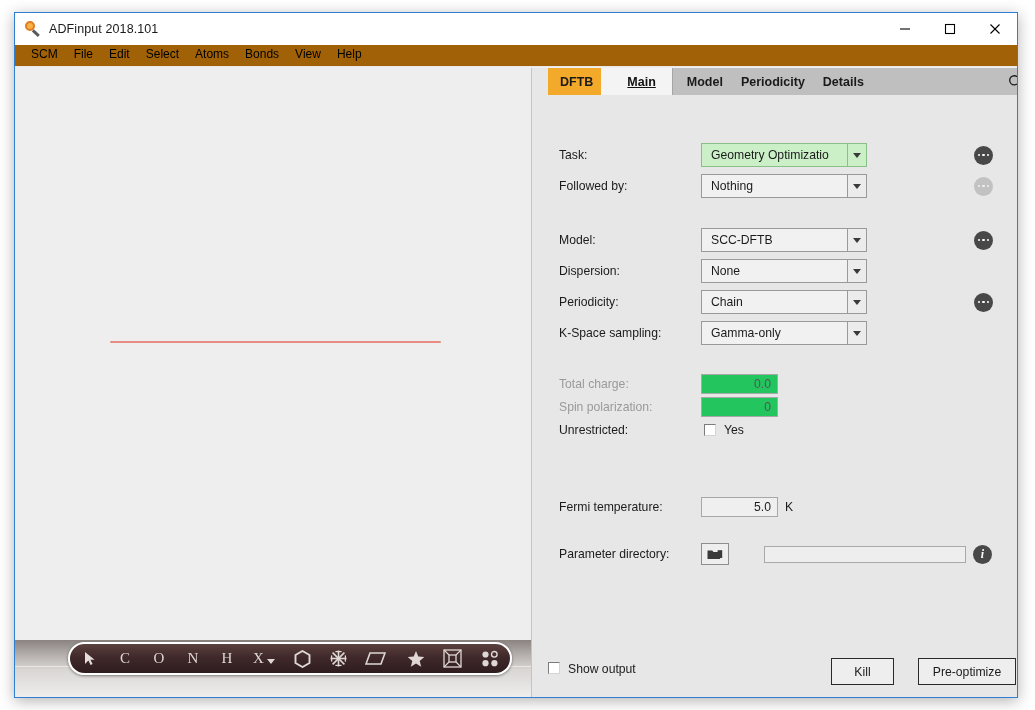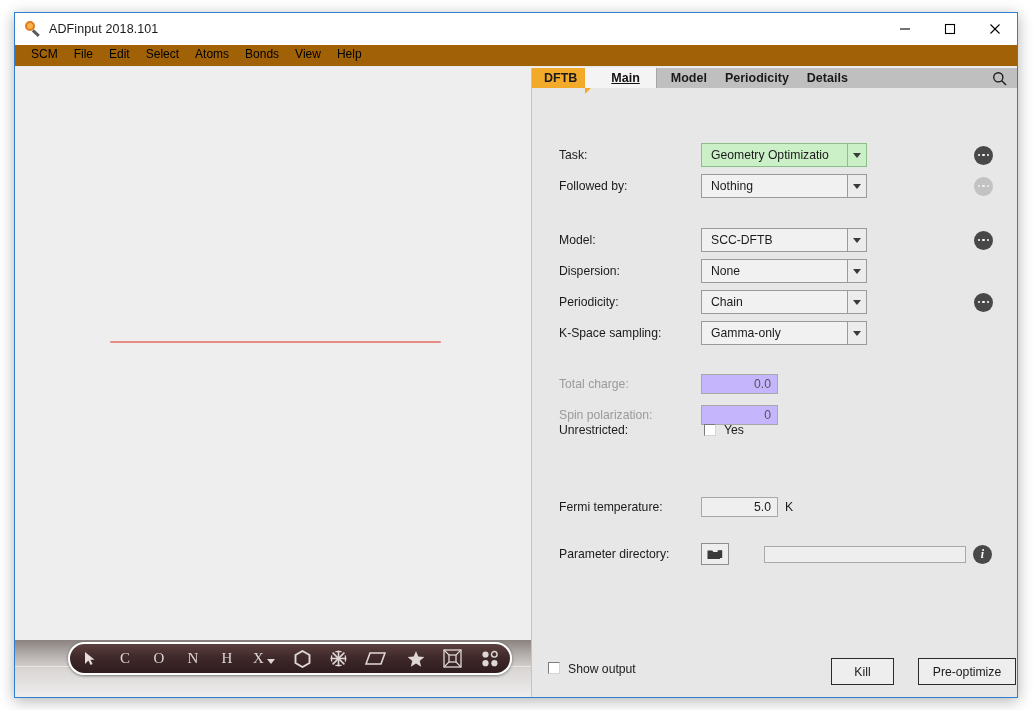--- a/index.html
+++ b/index.html
@@ -128,21 +128,21 @@
 
   
   #panel {
     position: absolute; left: 516px; top: 0; right: 0; height: 100%;
     background: #e7e7e7;
     border-left: 1px solid #c4c4c4;
   }
 
   
   #tabbar {
-    position: absolute; left: 0; top: 0; width: 100%; height: 20px;
+    position: absolute; left: 16px; top: 0; width: 100%; height: 27px;
     background: #bfbfbf;
     display: flex; align-items: stretch;
   }
   #tab-dftb {
     position: relative;
     background: #f3a929;
     color: #1a1a1a;
     font-size: 12.5px; font-weight: bold;
     display: flex; align-items: center;
     padding-left: 12px; padding-right: 8px;
@@ -228,21 +228,21 @@
     width: 0; height: 0;
     border-left: 4px solid transparent;
     border-right: 4px solid transparent;
     border-top: 5px solid #3a3a3a;
   }
 
   
   .numfield {
     position: absolute; left: 169px;
     width: 77px; height: 20px;
-    background: #c4b5fd;
+    background: #22c55e;
     border: 1px solid #a8a8a8;
     font-size: 12.2px; color: #555;
     display: flex; align-items: center; justify-content: flex-end;
     padding-right: 6px;
   }
   .numfield.enabled { color: #1b1b1b; background: #efefef; }
   .unit {
     position: absolute; left: 253px;
     font-size: 12.2px; color: #1b1b1b;
   }
@@ -543,21 +543,21 @@
                 <i></i>
               </span>
           </div>
         </div>
 
         <div class="row" style="top:277px">
           <span class="lbl disabled">Total charge:</span>
           <div class="numfield">0.0</div>
         </div>
 
-        <div class="row" style="top:308px">
+        <div class="row" style="top:300px">
           <span class="lbl disabled">Spin polarization:</span>
           <div class="numfield">0</div>
         </div>
 
         <div class="row" style="top:323px">
           <span class="lbl">Unrestricted:</span>
           <div class="cbx-wrap">
             <span class="cbx"></span>
             <span class="cbx-label">Yes</span>
           </div>

